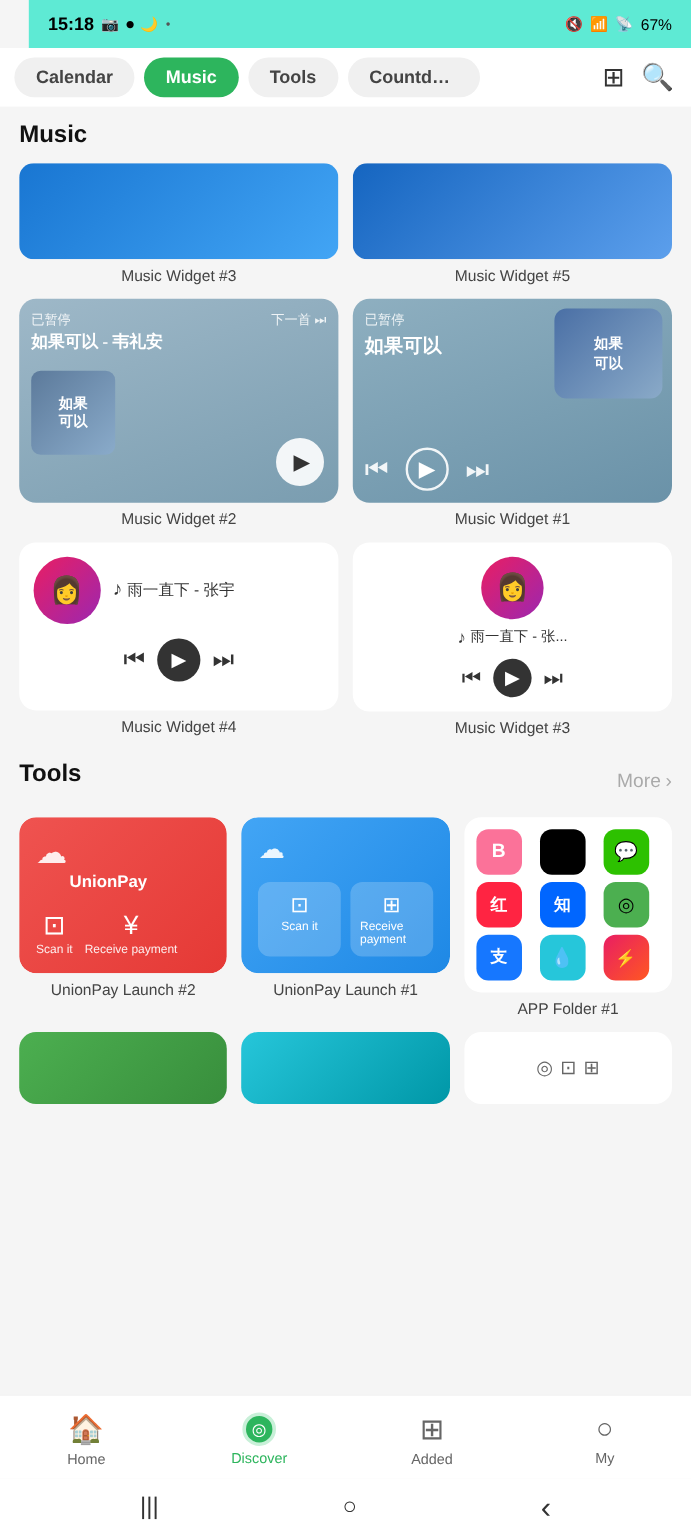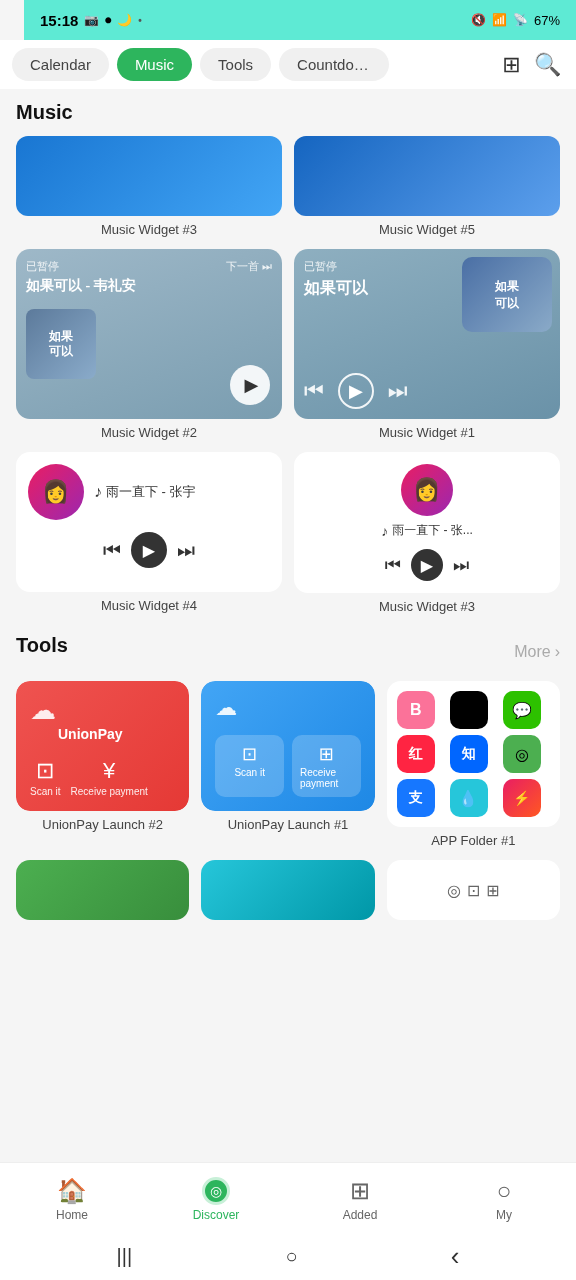--- a/index.html
+++ b/index.html
@@ -32,21 +32,21 @@
       display: flex;
       align-items: center;
       padding: 8px 12px;
       gap: 8px;
       overflow: hidden;
     }
     .nav-tab {
       padding: 8px 18px;
       border-radius: 50px;
       font-size: 15px;
-      font-weight: 400;
+      font-weight: 700;
       color: #444;
       background: #f0f0f0;
       white-space: nowrap;
       cursor: pointer;
       border: none;
     }
     .nav-tab.active {
       background: #2db55d;
       color: #fff;
     }

